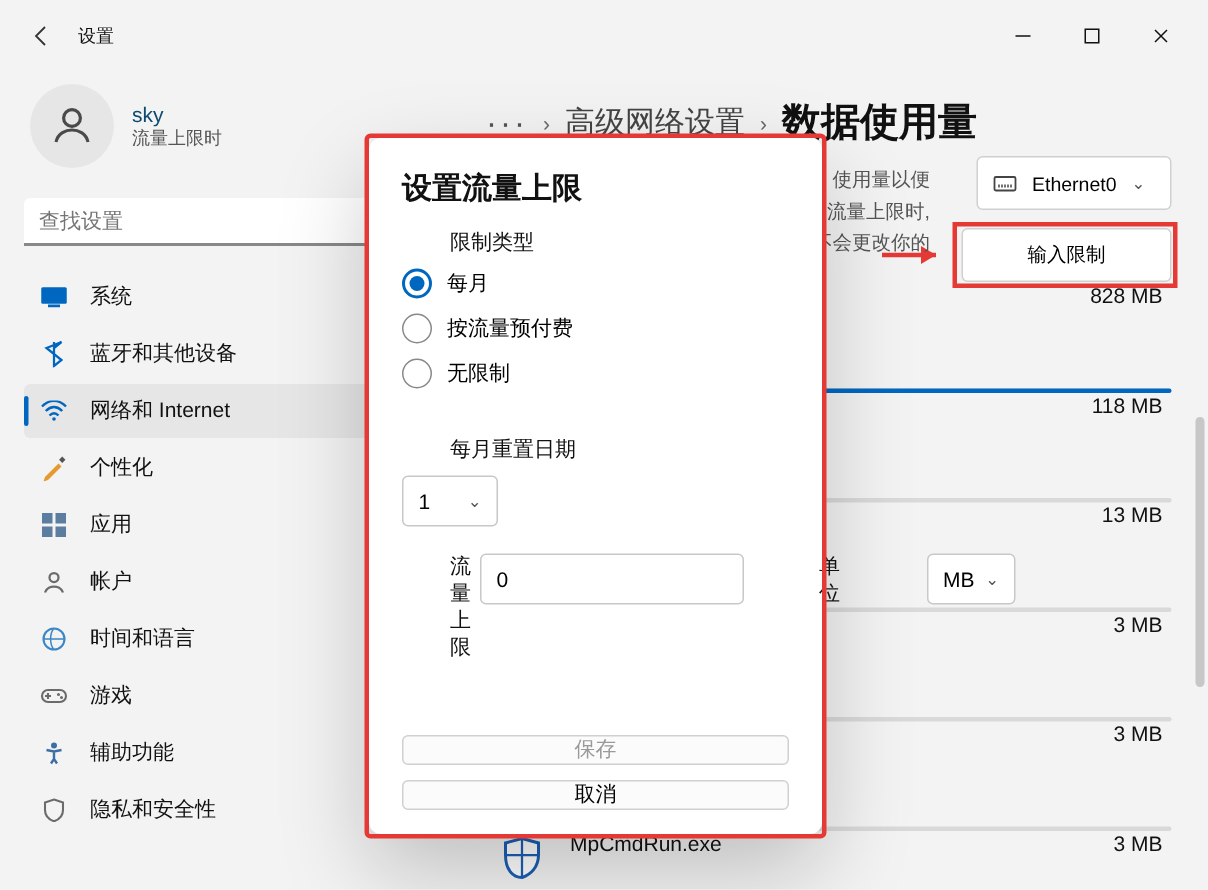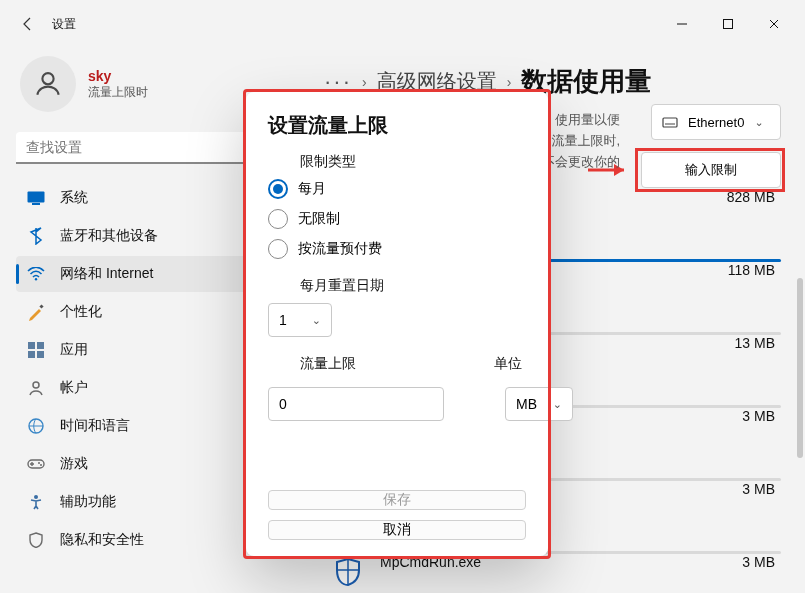--- a/index.html
+++ b/index.html
@@ -9,21 +9,21 @@
     .back-btn { width: 40px; height: 40px; display: flex; align-items: center; justify-content: center; cursor: pointer; border-radius: 4px; }
     .window-title { font-size: 12px; color: #111; margin-left: 4px; }
     .window-controls { margin-left: auto; display: flex; }
     .win-ctrl { width: 46px; height: 32px; display: flex; align-items: center; justify-content: center; cursor: pointer; }
 
     .content { display: flex; height: calc(100% - 48px); }
     .sidebar { width: 300px; padding: 0 16px 0 16px; }
     .user-row { display: flex; align-items: center; padding: 8px 4px 20px 4px; }
     .avatar { width: 56px; height: 56px; border-radius: 50%; background: #e6e6e6; display: flex; align-items: center; justify-content: center; margin-right: 12px; }
     .avatar svg { width: 32px; height: 32px; }
-    .user-meta .uname { font-size: 14px; font-weight: 700; color: #b91c1c; }
+    .user-meta .uname { font-size: 14px; font-weight: 400; color: #0c4a6e; }
     .user-meta .uacct { font-size: 12px; color: #555; }
     .search-wrap { margin: 0 0 16px 0; }
     .search { width: 100%; height: 32px; border: none; border-bottom: 2px solid #888; background: #fff; padding: 0 10px; font-size: 14px; border-radius: 4px 4px 0 0; }
 
     .nav { display: flex; flex-direction: column; gap: 2px; margin-top: 8px; }
     .nav-item { display: flex; align-items: center; height: 36px; padding: 0 10px; border-radius: 4px; cursor: pointer; font-size: 14px; color: #111; position: relative; }
     .nav-item.active { background: rgba(0,0,0,0.05); }
     .nav-item.active::before { content:""; position:absolute; left:0; top:8px; bottom:8px; width:3px; background:#0067c0; border-radius:2px; }
     .nav-ico { width: 20px; height: 20px; margin-right: 14px; display:flex; align-items:center; justify-content:center; }
 
@@ -49,28 +49,28 @@
     .divider-fill { height:3px; background:#0067c0; border-radius:2px; position:absolute; left:0; top:0; }
 
     
     .scroll-hint { position:absolute; right:2px; top:230px; width:6px; height:180px; background:#c7c7c7; border-radius:3px; }
 
     
     .modal { position:absolute; left: 246px; top: 92px; width: 302px; height: 464px; background:#fff; border-radius:8px; box-shadow: 0 24px 60px rgba(0,0,0,0.22); padding: 20px 22px 16px 22px; display:flex; flex-direction:column; }
     .modal-annot { position:absolute; left: 243px; top: 89px; width: 308px; height: 470px; border:3px solid #e53935; border-radius:4px; pointer-events:none; }
     .modal h2 { font-size: 20px; font-weight:600; color:#111; margin-bottom: 14px; }
     .modal .grp-label { font-size: 14px; color:#111; margin-bottom: 8px; padding-left: 32px; }
-    .radio-list { display:flex; flex-direction:column; gap: 10px; margin-bottom: 18px; }
+    .radio-list { display:flex; flex-direction:column; gap: 10px; margin-bottom: 32px; }
     .radio-row { display:flex; align-items:center; gap:10px; font-size:14px; cursor:pointer; }
     .radio { width:20px; height:20px; border-radius:50%; border:1px solid #888; display:flex; align-items:center; justify-content:center; }
     .radio.checked { border:2px solid #0067c0; }
     .radio.checked::after { content:""; width:10px; height:10px; border-radius:50%; background:#0067c0; }
     .select { height: 34px; width: 64px; border:1px solid #c8c8c8; border-radius:4px; background:#fff; display:flex; align-items:center; justify-content:space-between; padding:0 10px; font-size:14px; cursor:pointer; margin-bottom: 18px; }
     .field-row { display:flex; gap: 18px; }
-    .field-col { display:flex; flex-direction:column; gap:6px; }
+    .field-col { display:flex; flex-direction:row; gap:6px; }
     .text-input { height:34px; border:1px solid #c8c8c8; border-radius:4px; padding:0 10px; font-size:14px; width: 176px; }
     .unit-select { height:34px; width: 68px; border:1px solid #c8c8c8; border-radius:4px; background:#fff; display:flex; align-items:center; justify-content:space-between; padding:0 10px; font-size:14px; cursor:pointer;margin-left:43px; }
     .modal-footer { margin-top:auto; display:flex; gap:10px;flex-direction:column; }
     .mbtn { flex:1; height:34px; border-radius:4px; border:1px solid #d0d0d0; background:#fbfbfb; font-size:14px; cursor:pointer; display:flex; align-items:center; justify-content:center; }
     .mbtn.primary-dis { color:#9a9a9a; cursor:default; }
     .chev { font-size:11px; color:#555; }
   </style>
 </head>
 <body>
 
@@ -315,25 +315,25 @@
 <div class="modal">
   <h2>设置流量上限</h2>
   <div class="grp-label">限制类型</div>
   <div class="radio-list">
     <div class="radio-row">
       <div class="radio checked"></div>
       <span>每月</span>
     </div>
     <div class="radio-row">
       <div class="radio"></div>
-      <span>无限制</span>
+      <span>按流量预付费</span>
     </div>
     <div class="radio-row">
       <div class="radio"></div>
-      <span>按流量预付费</span>
+      <span>无限制</span>
     </div>
   </div>
 
   <div class="grp-label">每月重置日期</div>
   <div class="select">
     <span>1</span>
     <span class="chev">⌄</span>
   </div>
 
   <div class="field-row">

